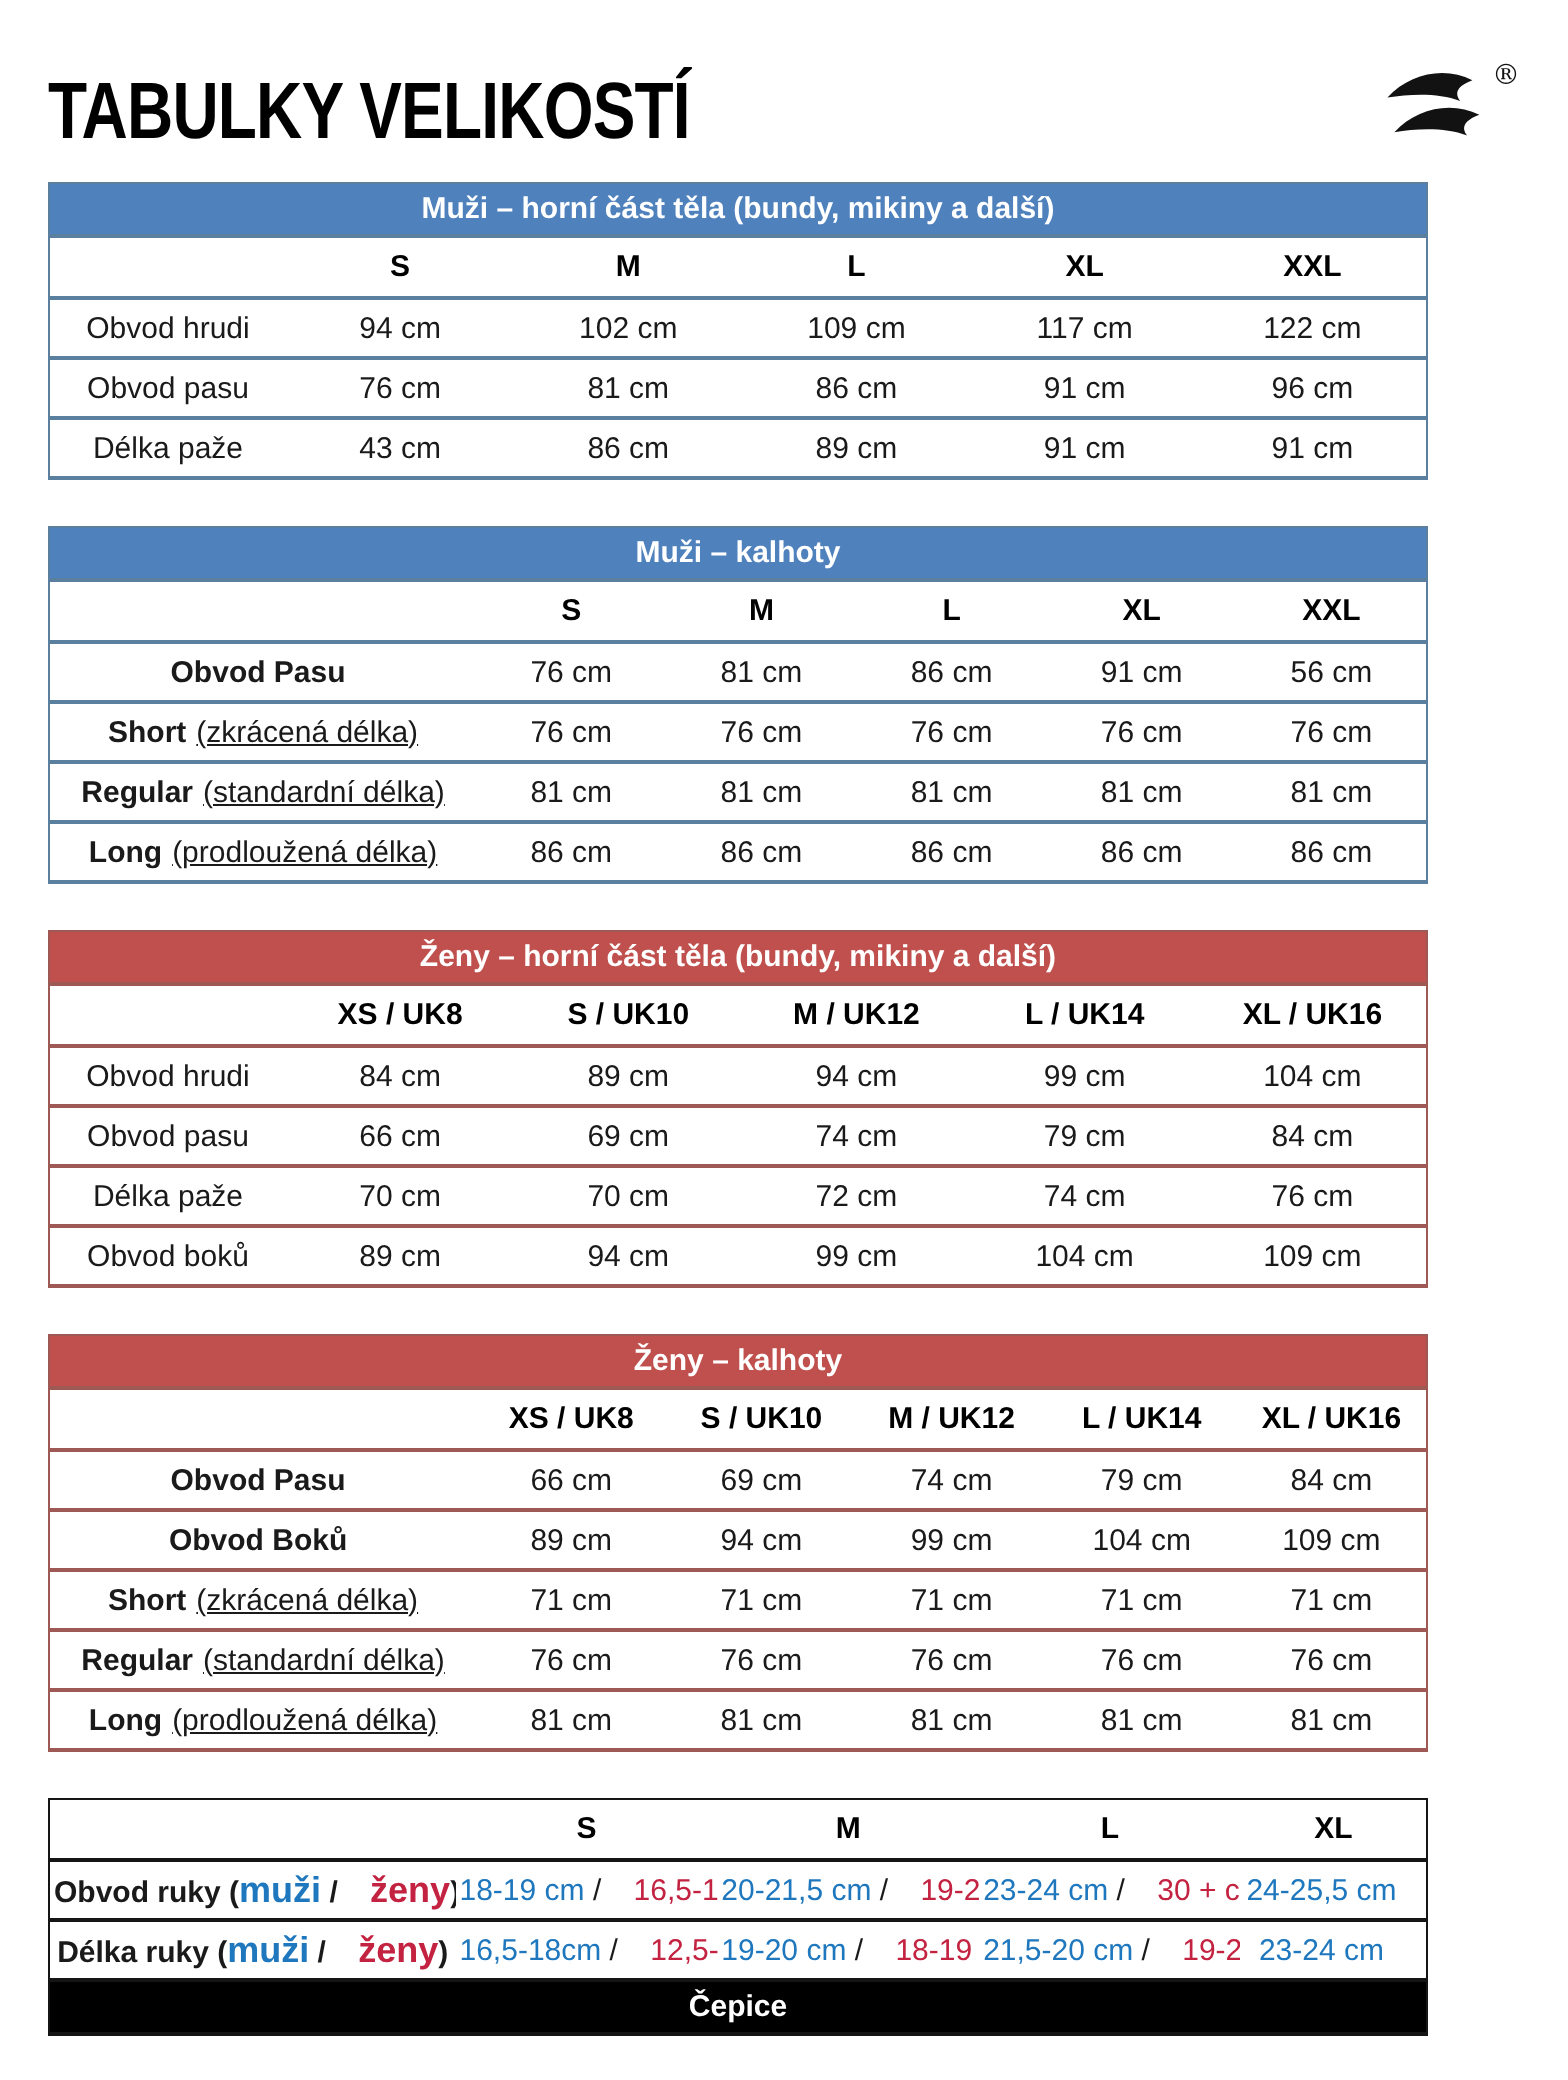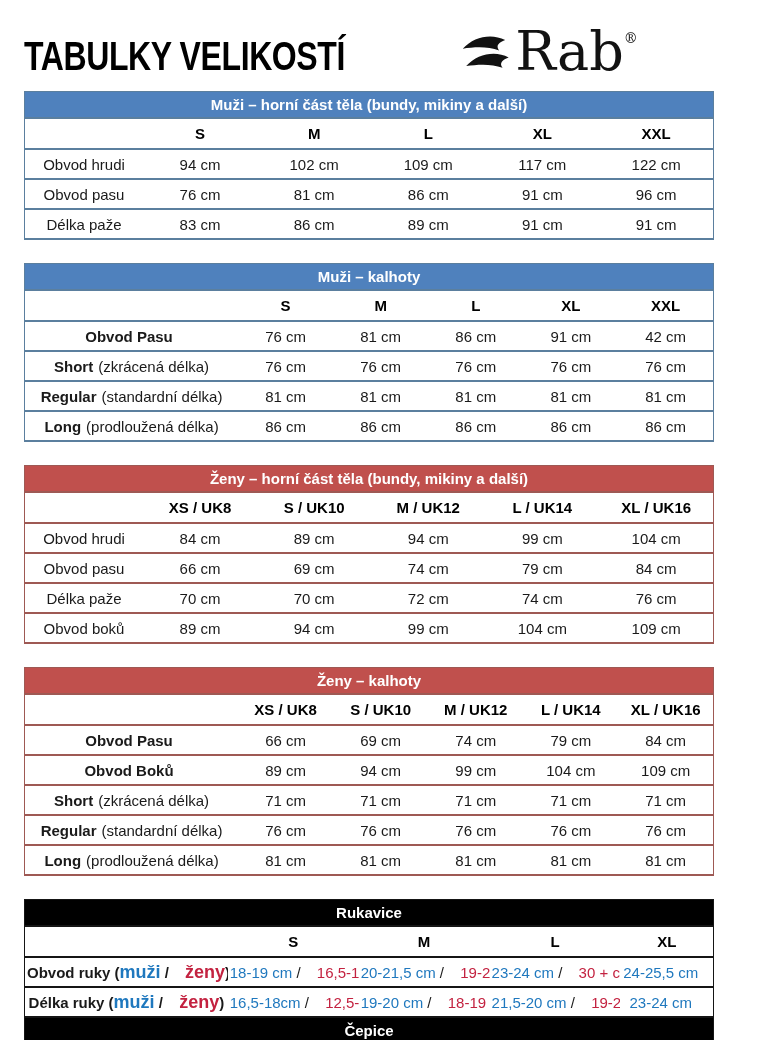--- a/index.html
+++ b/index.html
@@ -4,21 +4,21 @@
 <style>
   html,body { margin:0; padding:0; background:#ffffff; }
   body {
     width:784px; height:1040px;
     font-family:"Liberation Sans", sans-serif;
     color:#111; overflow:hidden;
   }
   .page { box-sizing:border-box; width:784px; padding:22px 24px 0 24px; }
 
   
-  .header { display:flex; align-items:flex-start; height:64px; margin-bottom:5px;gap:36px; }
+  .header { display:flex; justify-content:space-between; align-items:flex-start; height:64px; margin-bottom:5px;gap:36px; }
   .page-title {
     font-size:40px; font-weight:bold; letter-spacing:-0.5px;
     transform:scaleX(0.80); transform-origin:left center;
     margin-top:12px; white-space:nowrap; color:#000;
   }
   .logo { display:flex; align-items:flex-start; margin-top:2px; }
   .logo svg { margin-top:10px; margin-right:2px; }
   .logo-word { font-family:"DejaVu Serif", serif; font-size:54px; line-height:56px; color:#121212; }
   .logo-reg { font-family:"DejaVu Serif", serif; font-size:14px; color:#121212; margin-top:6px; }
 
@@ -38,21 +38,21 @@
     padding:0 2px; font-size:15px; color:#1a1a1a;
     overflow:hidden; white-space:nowrap;
   }
   tr.band th {
     background:var(--band); color:#ffffff; font-weight:bold;
     height:25px; font-size:15px;
   }
   tr.cols th { height:29px; font-weight:bold; color:#000; }
   tr.datarow td { height:28px; font-weight:normal; }
   td.lbl, th.lbl { font-weight:bold; color:#000; }
-  .note { font-weight:normal; margin-left:5px; }
+  .note { font-weight:normal; margin-left:5px;text-decoration:underline; }
 
   
   .layoutA col.c-label { width:17.2%; } .layoutA col.c-data { width:16.56%; }
   .layoutB col.c-label { width:31%; }   .layoutB col.c-data { width:13.8%; }
   .layoutC col.c-label { width:29.5%; } .layoutC col.c-d1 { width:19%; }
   .layoutC col.c-d2 { width:19%; } .layoutC col.c-d3 { width:19%; } .layoutC col.c-d4 { width:13.5%; }
 
   
   td.gcell { font-size:13px; }
   .men  { color:#1f78be; font-weight:normal; }
@@ -64,21 +64,20 @@
 
 <div class="page">
 
   <div class="header">
     <div class="page-title">TABULKY VELIKOSTÍ</div>
     <div class="logo">
       <svg width="52" height="52" viewBox="0 0 60 60">
         <path d="M2 17 C15 3 35 -1 51 7 C43 10 40 14 44 19 C31 14 15 15 2 17 Z" fill="#121212"></path>
         <path d="M6 37 C19 23 39 19 55 27 C47 30 44 34 48 39 C35 34 19 35 6 37 Z" fill="#121212"></path>
       </svg>
-      <span class="logo-word">Rab</span>
       <span class="logo-reg">®</span>
     </div>
   </div>
 
   <table class="tbl t-blue layoutA">
     <colgroup>
         <col class="c-label">
         <col class="c-data">
         <col class="c-data">
         <col class="c-data">
@@ -108,21 +107,21 @@
     <tr class="datarow">
       <td class="lbl">Obvod pasu</td>
       <td>76 cm</td>
       <td>81 cm</td>
       <td>86 cm</td>
       <td>91 cm</td>
       <td>96 cm</td>
     </tr>
     <tr class="datarow">
       <td class="lbl">Délka paže</td>
-      <td>83 cm</td>
+      <td>43 cm</td>
       <td>86 cm</td>
       <td>89 cm</td>
       <td>91 cm</td>
       <td>91 cm</td>
     </tr>
   </tbody>
     </table>
 
   <table class="tbl t-blue layoutB">
     <colgroup>
@@ -144,21 +143,21 @@
       <th>L</th>
       <th>XL</th>
       <th>XXL</th>
     </tr>
     <tr class="datarow">
       <td class="lbl"><b>Obvod Pasu</b><span class="note"></span></td>
       <td>76 cm</td>
       <td>81 cm</td>
       <td>86 cm</td>
       <td>91 cm</td>
-      <td>42 cm</td>
+      <td>56 cm</td>
     </tr>
     <tr class="datarow">
       <td class="lbl"><b>Short</b><span class="note">(zkrácená délka)</span></td>
       <td>76 cm</td>
       <td>76 cm</td>
       <td>76 cm</td>
       <td>76 cm</td>
       <td>76 cm</td>
     </tr>
     <tr class="datarow">
@@ -302,23 +301,20 @@
 
   <table class="tbl t-black layoutC">
     <colgroup>
         <col class="c-label">
         <col class="c-d1">
         <col class="c-d2">
         <col class="c-d3">
         <col class="c-d4">
       </colgroup>
     <tbody>
-        <tr class="band">
-          <th colspan="5">Rukavice</th>
-        </tr>
     <tr class="cols">
       <th class="lbl"></th>
       <th>S</th>
       <th>M</th>
       <th>L</th>
       <th>XL</th>
     </tr>
     <tr class="datarow">
       <td class="lbl"><b>Obvod ruky (</b><span class="men">muži</span><b> / </b><span class="women">ženy</span><b>)</b></td>
       <td class="gcell"><span class="men">18-19 cm</span><span> / </span><span class="women">16,5-18cm</span></td>

